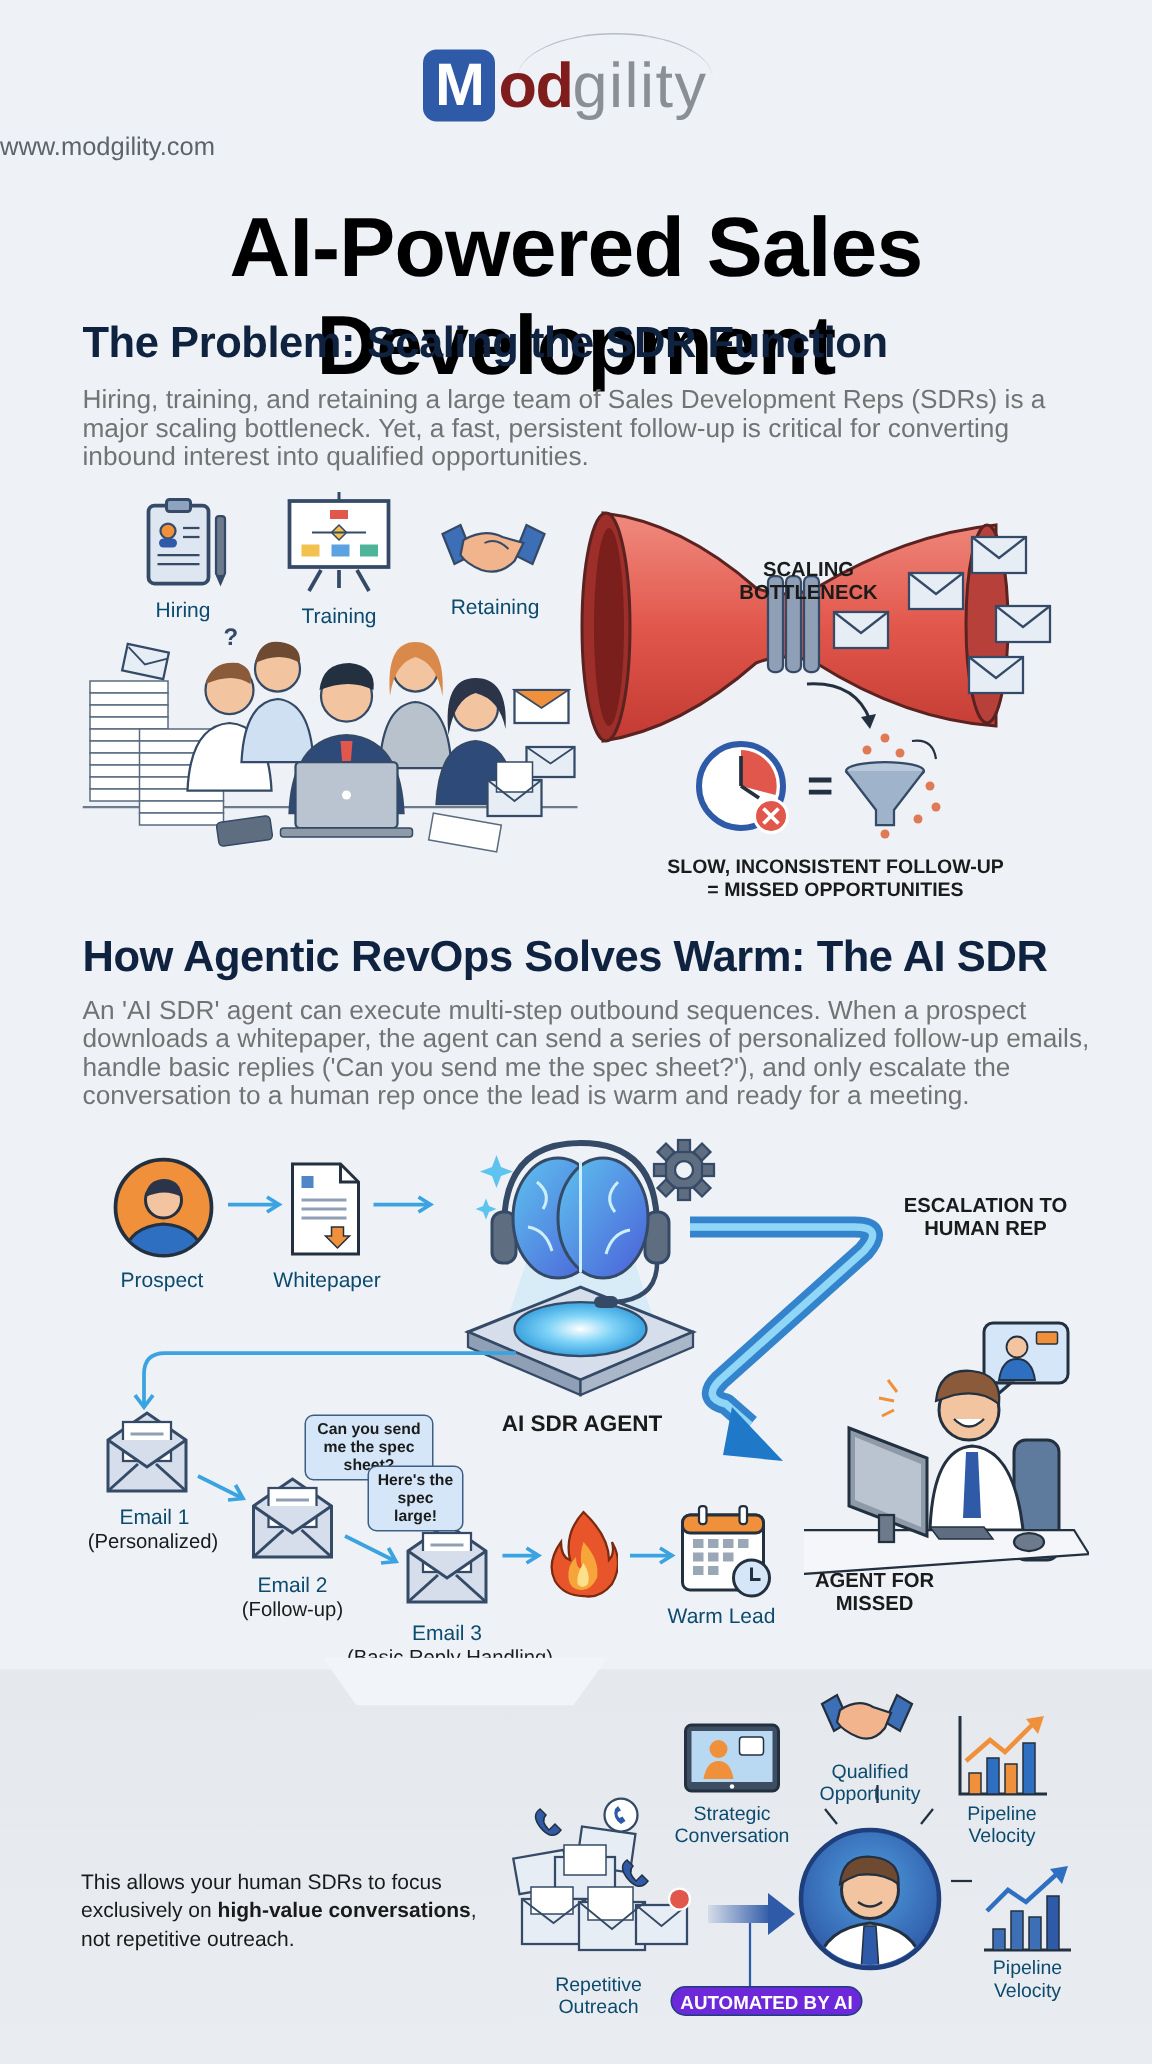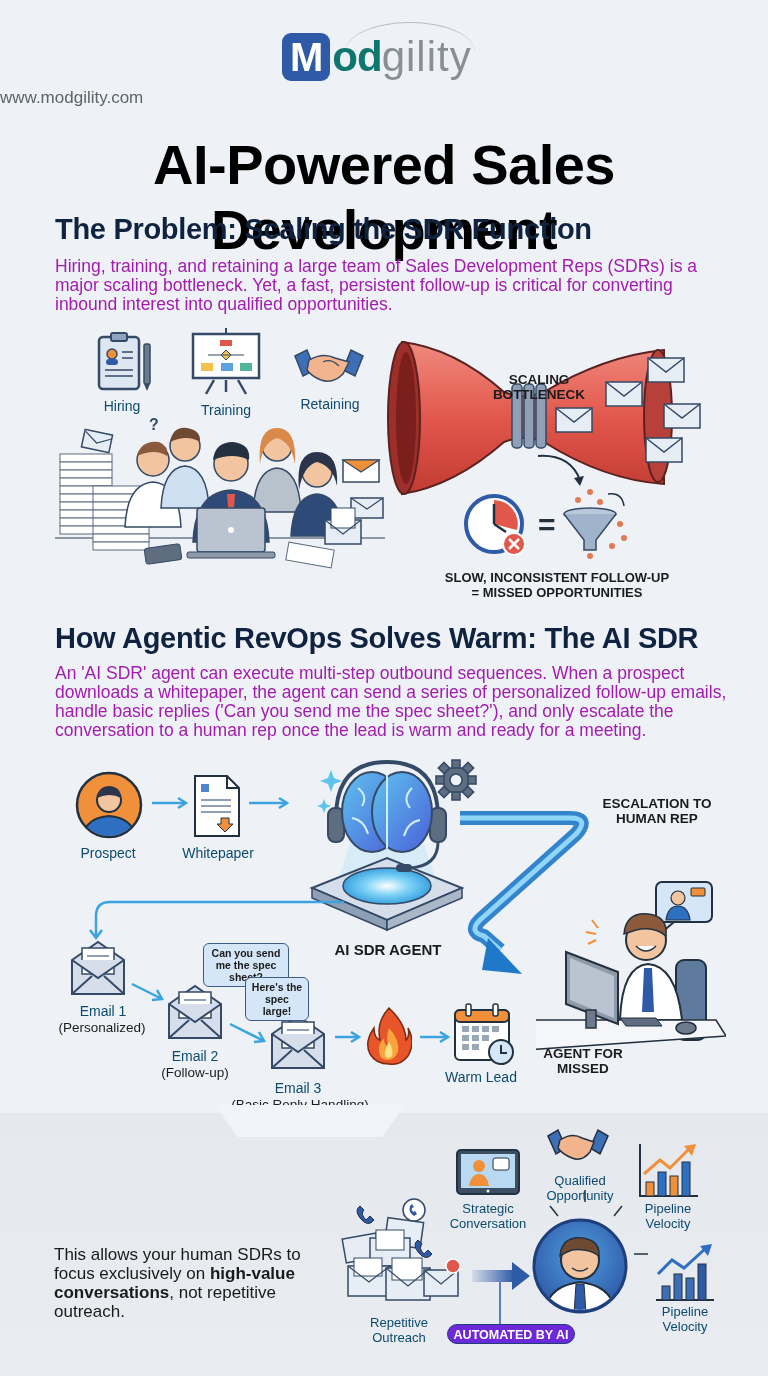--- a/index.html
+++ b/index.html
@@ -10,27 +10,27 @@
     color: #0f2340;
     position: relative;
   }
   .abs { position: absolute; }
   
   .logo { left: 282px; top: 32px; height: 50px; display: flex; align-items: center; }
   .logo-box {
     background: #2f5aa8; color: #fff; font-weight: 700; font-size: 40px;
     border-radius: 9px; padding: 0 8px; height: 48px; line-height: 48px; letter-spacing: -1px;
   }
-  .logo-od { color: #0f766e; font-weight: 700; font-size: 42px; margin-left: 2px; letter-spacing: -1px; }
+  .logo-od { color: #7f1d1d; font-weight: 700; font-size: 42px; margin-left: 2px; letter-spacing: -1px; }
   .logo-rest { color: #8a8f96; font-size: 42px; font-weight: 400; letter-spacing: 1px; }
   .logo-arc { left: 345px; top: 22px; width: 130px; height: 60px; border-top: 1.5px solid #b7bcc4; border-radius: 50% 50% 0 0; }
   .url { left: 0; width: 768px; top: 88px; text-align: left; color: #5d636b; font-size: 17px; }
   .title { left: 0; width: 768px; top: 132px; text-align: center; font-size: 56px; font-weight: 700; color: #000000; letter-spacing: -0.5px; }
   .h2 { left: 55px; font-size: 29px; font-weight: 700; color: #0f2340; letter-spacing: -0.3px; }
-  .para { left: 55px; width: 680px; font-size: 17.5px; line-height: 19px; color: #a21caf; }
+  .para { left: 55px; width: 680px; font-size: 17.5px; line-height: 19px; color: #737373; }
 
   .label-sm { font-size: 14px; font-weight: 400; color: #0c4a6e; text-align: center; }
   .caps { font-size: 13.5px; font-weight: 700; color: #1b1b1b; text-align: center; line-height: 15px; }
   .sub { font-size: 13.5px; color: #1b1b1b; text-align: center; font-weight: 400; }
 
   
   .bottom-panel {
     left: 0; top: 1113px; width: 768px; height: 263px;
     background: linear-gradient(180deg, #e5e9ee 0%, #e9ecf0 100%);
   }
@@ -470,21 +470,21 @@
       <rect x="19" y="42" width="7" height="6"></rect>
   </g>
   <circle cx="48" cy="50" r="12" fill="#d4e6f7" stroke="#23303f" stroke-width="2"></circle>
   <polyline points="48,43 48,51 54,51" fill="none" stroke="#23303f" stroke-width="2"></polyline>
 </svg>
 <div class="abs label-sm" style="left:436px;top:1069px;width:90px">Warm Lead</div>
 
 <div class="abs bottom-panel"></div>
 <div class="abs notch"></div>
 
-<div class="abs" style="left:54px;top:1245px;width:270px;font-size:17px;line-height:19px;color:#1a1a1a">
+<div class="abs" style="left:54px;top:1245px;width:270px;font-size:14px;line-height:19px;color:#1a1a1a">
   <span>This allows your human SDRs to focus exclusively on </span><b>high-value conversations</b><span>, not repetitive outreach.</span>
 </div>
 
 <svg class="abs" style="left:340px;top:1196px" width="126" height="114">
   <g fill="#e6edf5" stroke="#344a66" stroke-width="1.5">
     <rect x="4" y="40" width="34" height="24" transform="rotate(-10 21 52)"></rect>
     <rect x="46" y="24" width="36" height="26" transform="rotate(8 64 37)"></rect>
     <rect x="30" y="42" width="40" height="28"></rect>
     <rect x="8" y="70" width="42" height="30"></rect>
     <rect x="46" y="72" width="44" height="32"></rect>

